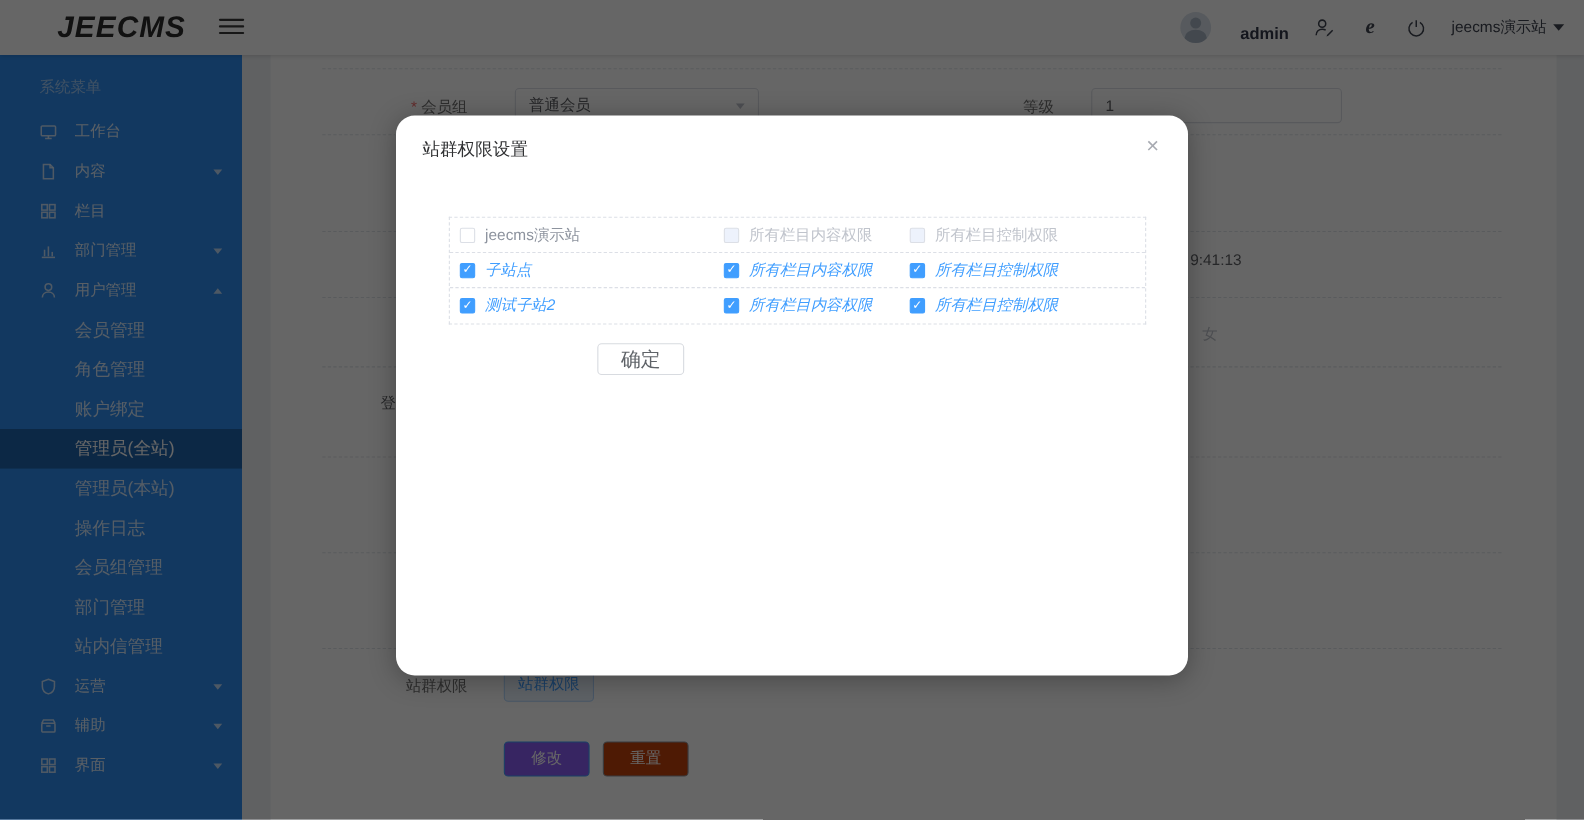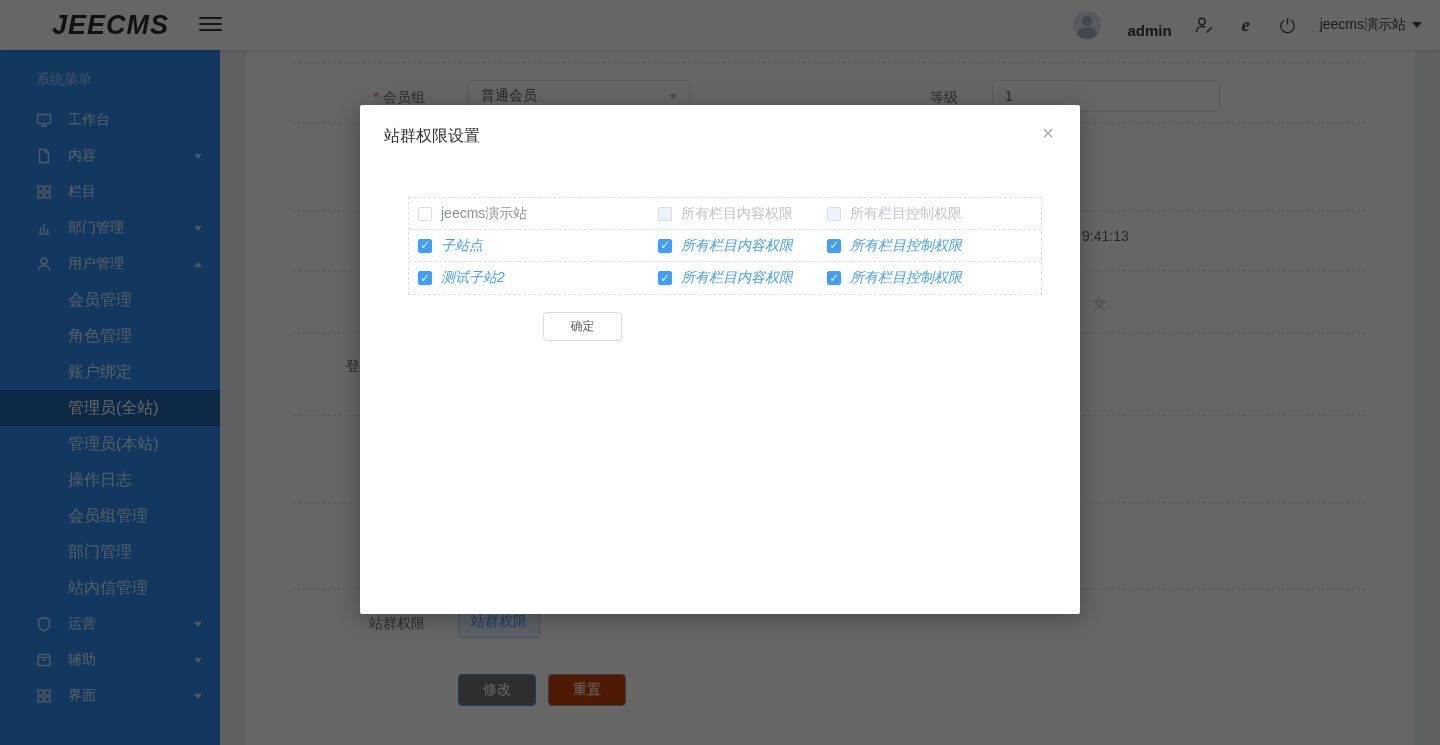--- a/index.html
+++ b/index.html
@@ -44,46 +44,46 @@
   .dash { position:absolute; left:47px; right:50px; height:0; border-top:1px dashed #dfe3e8; }
   .flabel { position:absolute; font-size:14px; color:#737373; text-align:right; }
   .req::before { content:"*"; color:#f56c6c; margin-right:4px; }
   .fld { position:absolute; height:32px; background:#fff; border:1px solid #dcdfe6; border-radius:4px;
          font-size:14px; color:#606266; display:flex; align-items:center; padding:0 12px; }
   .fld .fchev { margin-left:auto; color:#c0c4cc; }
   .ghost-text { position:absolute; font-size:14px; color:#606266; }
   .btn { display:flex; align-items:center; justify-content:center; font-size:14px;
          border-radius:4px; cursor:pointer; position:absolute; }
   .btn-plain  { color:#409eff; background:#ecf5ff; border:1px solid #b3d8ff; }
-  .btn-primary{ color:#ffffff; background:#737373; border:1px solid #409eff;text-align:center; }
+  .btn-primary{ color:#ffffff; background:#8b5cf6; border:1px solid #409eff;text-align:center; }
   .btn-info   { color:#ffffff; background:#c2410c; border:1px solid #909399; }
 
   
   .overlay { position:absolute; inset:0; background:rgba(0,0,0,.6); z-index:10; }
   .modal { position:absolute; left:360px; top:105px; width:720px; height:509px; background:#ffffff;
-           border-radius:2px; box-shadow:0 4px 24px rgba(0,0,0,.3); z-index:20; }
+           border-radius:17px; box-shadow:0 4px 24px rgba(0,0,0,.3); z-index:20; }
   .modal-title { position:absolute; left:24px; top:21px; font-size:16px; color:#303133; }
   .modal-close { position:absolute; right:20px; top:16px; width:24px; height:24px; font-size:20px;
                  color:#a8abb2; display:flex; align-items:center; justify-content:center; cursor:pointer; }
   .ptable { position:absolute; left:48px; top:92px; width:634px; border:1px dashed #dcdfe6; }
   .prow { display:grid; grid-template-columns:240px 169px 1fr; height:32px; align-items:center;
           border-bottom:1px dashed #dcdfe6; padding-left:9px; }
   .prow:last-child { border-bottom:none; }
   .pcell { display:flex; align-items:center; gap:9px; font-size:14px; }
   .cb { width:14px; height:14px; border-radius:2px; border:1px solid #dcdfe6; background:#fff;
         display:flex; align-items:center; justify-content:center; flex:none; cursor:pointer;
         font-size:11px; line-height:1; color:transparent; }
   .cb.checked { background:#409eff; border-color:#409eff; color:#ffffff; }
   .cb.disabled { background:#edf2fc; border-color:#dcdfe6; cursor:not-allowed; }
   .lbl-site { color:#8d939e; }
   .lbl-on   { color:#409eff;font-style:italic; }
   .lbl-off  { color:#c0c4cc; }
   .confirm-btn { position:absolute; left:183px; top:207px; width:79px; height:29px;
                  background:#fff; border:1px solid #d8dbe0; border-radius:4px; color:#5f6368;
-                 font-size:12px; display:flex; align-items:center; justify-content:center; cursor:pointer; }
+                 font-size:18px; display:flex; align-items:center; justify-content:center; cursor:pointer; }
 </style>
 </head>
 <body>
 
 <div class="header">
   <div class="logo">JEECMS</div>
   <div class="hamburger">
       <span></span>
       <span></span>
       <span></span>

